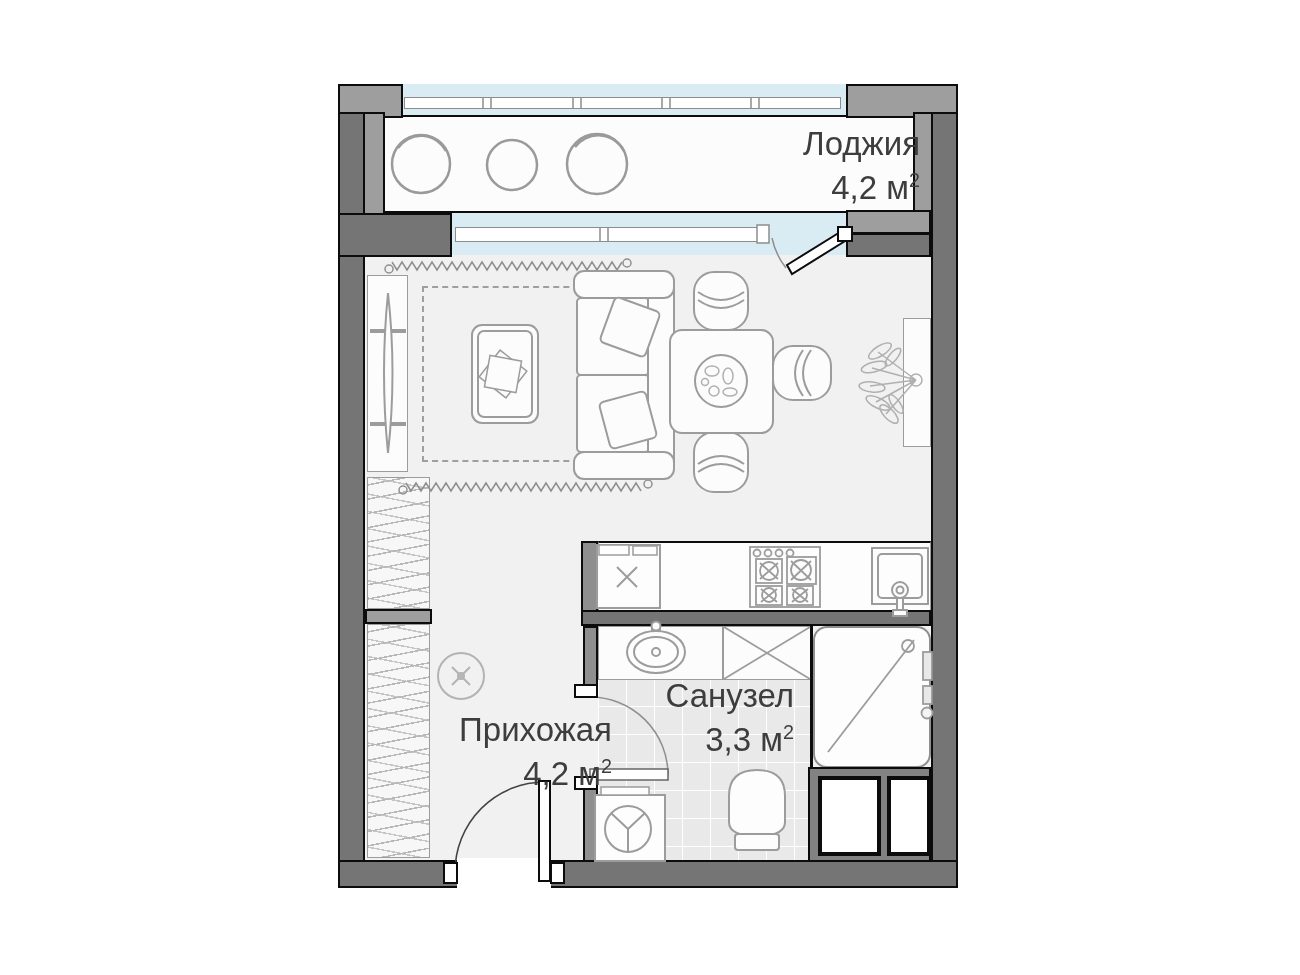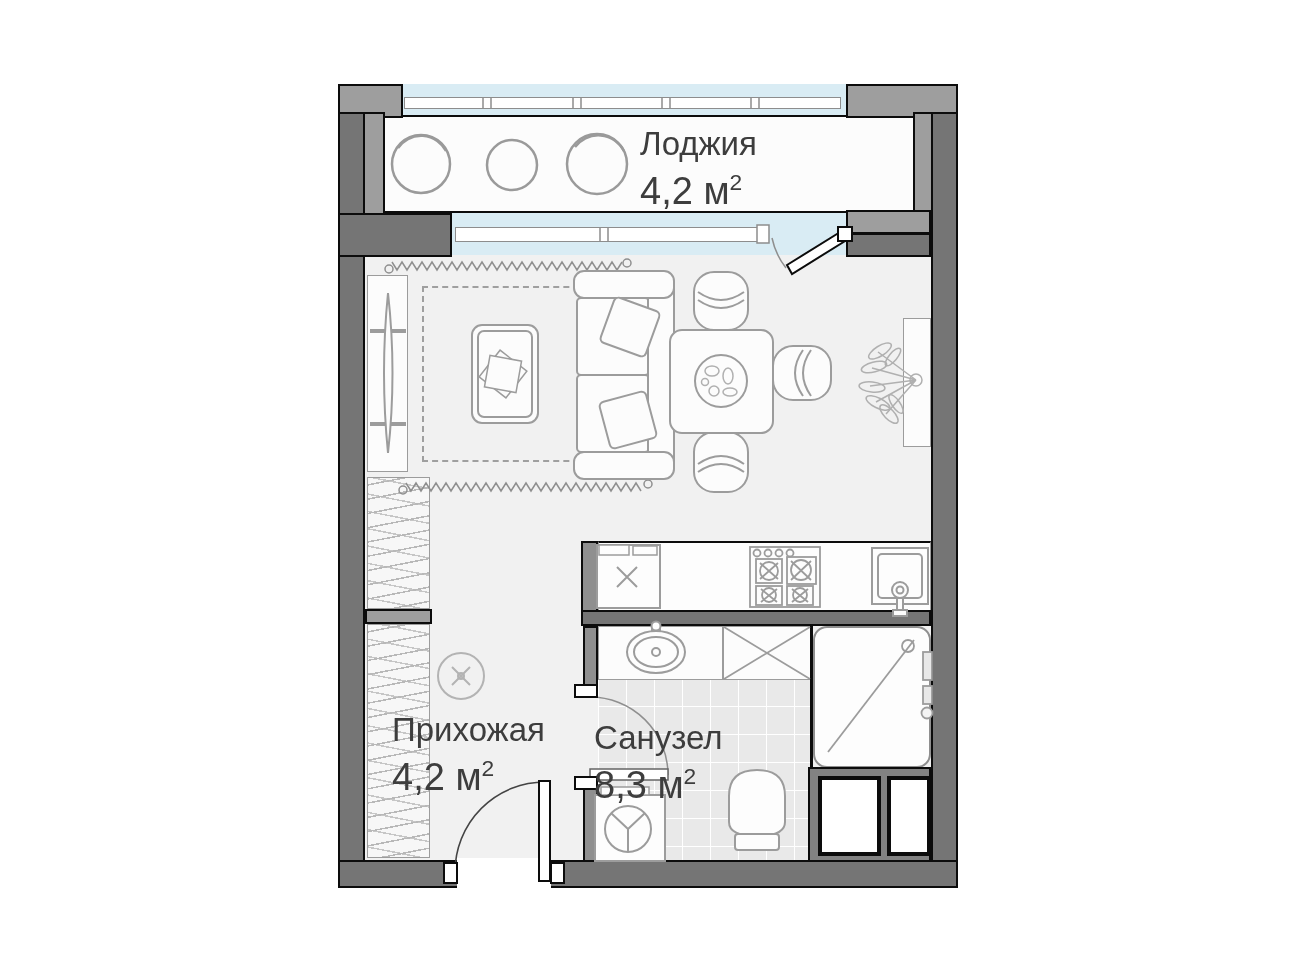--- a/index.html
+++ b/index.html
@@ -22,23 +22,23 @@
     background-image:linear-gradient(#ffffff 0 1.5px, transparent 1.5px),
                      linear-gradient(90deg,#ffffff 0 1.5px, transparent 1.5px);
     background-size:28px 28px;}
   .hatch{background-color:#f7f7f7;
     background-image:repeating-linear-gradient(169deg, transparent 0 6px, #b8b8b8 6px 7.5px, transparent 7.5px 14px),
                      repeating-linear-gradient(11deg, transparent 0 9px, #c6c6c6 9px 10.5px, transparent 10.5px 17px);
     border:1.5px solid #9c9c9c;}
   .rug{border:2.5px dashed #9f9f9f;}
   .z1{z-index:1}.z2{z-index:2}.z3{z-index:3}.z4{z-index:4}.z6{z-index:6}
   svg{position:absolute;left:0;top:0;z-index:5;}
-  .room-label{position:absolute;z-index:6;text-align:left;color:#3d3d3d;line-height:1.32;}
+  .room-label{position:absolute;z-index:6;text-align:right;color:#3d3d3d;line-height:1.32;}
   .rl-name{font-size:33px;}
-  .rl-area{font-size:38px;}
+  .rl-area{font-size:33px;}
   .rl-area sup{font-size:60%;}
 </style>
 </head>
 <body>
 
 <div id="canvas">
 
   <div class="abs glass z1" style="left:398px;top:84px;width:448px;height:33px;"></div>
   <div class="abs frame z1" style="left:404px;top:97px;width:437px;height:12px;"></div>
   <div class="abs glass z1" style="left:450px;top:213px;width:396px;height:44px;"></div>
@@ -258,23 +258,23 @@
       <path d="M545 782 A90 90 0 0 0 455 872" fill="none" stroke="#444" stroke-width="1.5"></path>
     </g>
   </svg>
 
   <div class="room-label" style="left:640px;top:122px;width:280px;">
     <div class="rl-name">Лоджия</div>
     <div class="rl-area"><span>4,2 м</span><sup>2</sup></div>
   </div>
 
 
-  <div class="room-label" style="left:594px;top:674px;width:200px;margin-top:42px;">
+  <div class="room-label" style="left:594px;top:674px;width:200px;">
     <div class="rl-name">Санузел</div>
-    <div class="rl-area"><span>8,3 м</span><sup>2</sup></div>
+    <div class="rl-area"><span>3,3 м</span><sup>2</sup></div>
   </div>
 
   <div class="room-label" style="left:392px;top:708px;width:220px;">
     <div class="rl-name">Прихожая</div>
     <div class="rl-area"><span>4,2 м</span><sup>2</sup></div>
   </div>
 
 </div>
 
 </body></html>

